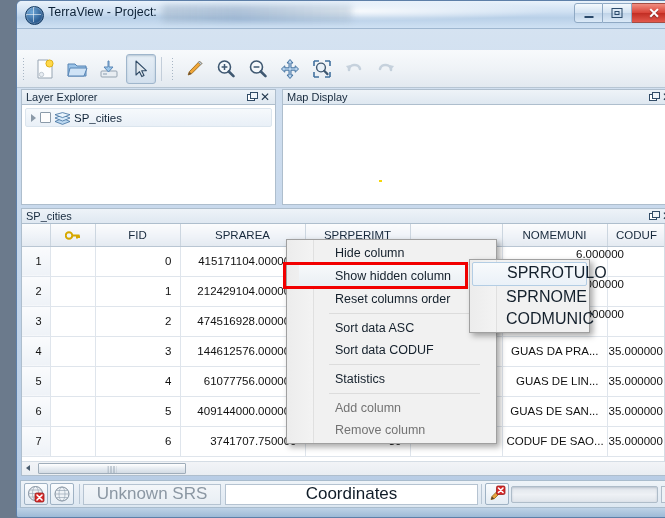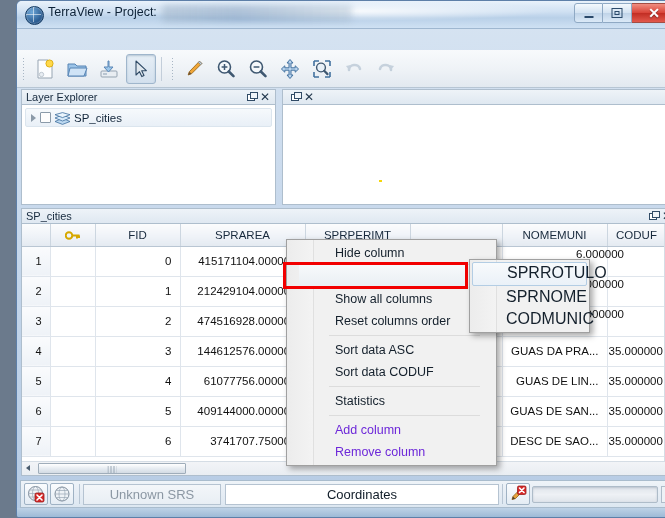--- a/index.html
+++ b/index.html
@@ -232,21 +232,21 @@
   }
   .ctxmenu .gutter{
     position:absolute;left:0;top:0;bottom:0;width:26px;
     background:linear-gradient(90deg,#ececec,#f3f3f3);
     border-right:1px solid #e0e0e0;
   }
   .ci{
     position:relative;height:22px;line-height:22px;
     padding-left:36px;font-size:12.5px;color:#14202c;white-space:nowrap;z-index:2;
   }
-  .ci.disabled{color:#6d28d9;}
+  .ci.disabled{color:#737373;}
   .ci .arrow{
     position:absolute;right:9px;top:8px;width:0;height:0;
     border-left:5px solid #222;border-top:4px solid transparent;border-bottom:4px solid transparent;
   }
   .ci.sel{
     background:linear-gradient(180deg,#f7f9fb,#e9eef3);
     border-top:1px solid #dde3ea;border-bottom:1px solid #dde3ea;
   }
   .ci-sep{height:1px;background:#dcdcdc;margin:3px 4px 3px 30px;z-index:2;position:relative;}
   .redbox{
@@ -287,21 +287,21 @@
     width:24px;height:22px;margin-right:2px;box-sizing:border-box;
     border:1px solid #9fb2c4;border-radius:2px;
     background:linear-gradient(180deg,#fafcfe,#e4ecf4);
     position:relative;display:flex;align-items:center;justify-content:center;
   }
   .sb-sep{width:1px;height:20px;background:#b8c6d4;margin:0 3px;}
   .sb-field{
     height:21px;box-sizing:border-box;border:1px solid #b5c3d1;
     background:linear-gradient(180deg,#f3f6f9,#e8eef4);
     display:flex;align-items:center;justify-content:center;
-    font-size:13px;color:#8b97a3;
+    font-size:17px;color:#8b97a3;
   }
   .sb-field.white{background:#fff;color:#101c28;}
   .sb-prog{
     flex:1;height:17px;box-sizing:border-box;
     border:1px solid #aebcc9;border-radius:2px;
     background:linear-gradient(180deg,#dfe4ea,#eef1f5 50%,#dfe4ea);
     box-shadow:inset 0 1px 2px rgba(100,120,140,.3);
   }
   .sb-grip{
     width:12px;height:17px;margin-left:3px;box-sizing:border-box;
@@ -447,20 +447,21 @@
             <path d="M1 2.7 L8.5 0.6 L16 2.7 L8.5 5.6 Z" fill="#eaf4fc" stroke="#3d6f9e" stroke-width="0.8"></path>
           </svg>
         </span>
         <span class="tree-label">SP_cities</span>
       </div>
     </div>
   </div>
 
   <div id="map-display">
     <div class="panel-title">
+      <div class="pt-label">Map Display</div>
       <div class="pt-btn">
         <span class="float-g"></span>
       </div>
       <div class="pt-btn">
         <span class="x-g">✕</span>
       </div>
     </div>
     <div class="panel-body md-body">
       <div class="md-dot"></div>
     </div>
@@ -570,21 +571,21 @@
               <td class="ctext">GUAS DE SAN...</td>
               <td>35.000000</td>
             </tr>
             <tr>
               <td class="rowhdr">7</td>
               <td></td>
               <td>6</td>
               <td>3741707.750000</td>
               <td>80</td>
               <td></td>
-              <td class="ctext">DESC DE SAO...</td>
+              <td class="ctext">CODUF DE SAO...</td>
               <td>35.000000</td>
             </tr>
           </tbody>
         </table>
       </div>
 
       <div style="position:absolute;left:548px;top:24px;width:62px;text-align:right;font-size:11.5px;color:#111;padding-right:8px;box-sizing:border-box;">6.000000</div>
       <div style="position:absolute;left:548px;top:54px;width:62px;text-align:right;font-size:11.5px;color:#111;padding-right:8px;box-sizing:border-box;">6.000000</div>
       <div style="position:absolute;left:548px;top:84px;width:62px;text-align:right;font-size:11.5px;color:#111;padding-right:8px;box-sizing:border-box;">6.000000</div>
 
@@ -613,26 +614,24 @@
   </div>
 
   <div class="ctxmenu">
     <div class="gutter"></div>
 
     <div class="ci">
       <span>Hide column</span>
     </div>
 
     <div class="ci sel">
+      <span>Show hidden column</span>
       <span class="arrow"></span>
     </div>
 
-    <div class="ci">
-      <span>Show all columns</span>
-    </div>
 
     <div class="ci">
       <span>Reset columns order</span>
     </div>
 
     <div class="ci-sep"></div>
 
     <div class="ci">
       <span>Sort data ASC</span>
     </div>
@@ -689,21 +688,21 @@
         <circle cx="9" cy="9" r="7" fill="#eef2f6" stroke="#7f8d9b" stroke-width="1"></circle>
         <ellipse cx="9" cy="9" rx="3" ry="7" fill="none" stroke="#9aa8b6" stroke-width="0.7"></ellipse>
         <path d="M2.2 9 H15.8 M3.3 5.5 H14.7 M3.3 12.5 H14.7" stroke="#9aa8b6" stroke-width="0.7" fill="none"></path>
       </svg>
     </div>
 
     <div class="sb-sep"></div>
 
     <div class="sb-field" style="width:138px;">Unknown SRS</div>
 
-    <div class="sb-field white" style="width:274px;margin-left:4px;">Coordinates</div>
+    <div class="sb-field white" style="width:253px;margin-left:4px;">Coordinates</div>
 
     <div class="sb-sep"></div>
 
     <div class="sb-btn">
       <svg width="18" height="18" viewBox="0 0 18 18">
         <path d="M3 14.5 L4 11.4 L11.5 3.9 L13.8 6.2 L6.3 13.7 Z" fill="#e8a33d" stroke="#8e6416" stroke-width="0.8"></path>
         <path d="M3 14.5 L4 11.4 L6.3 13.7 Z" fill="#55422c"></path>
         <rect x="8.5" y="1" width="8.5" height="8.5" rx="1.4" fill="#d62828" stroke="#9b1c1c" stroke-width="0.8"></rect>
         <path d="M10.5 3 L15 7.5 M15 3 L10.5 7.5" stroke="#fff" stroke-width="1.6" stroke-linecap="round"></path>
       </svg>

